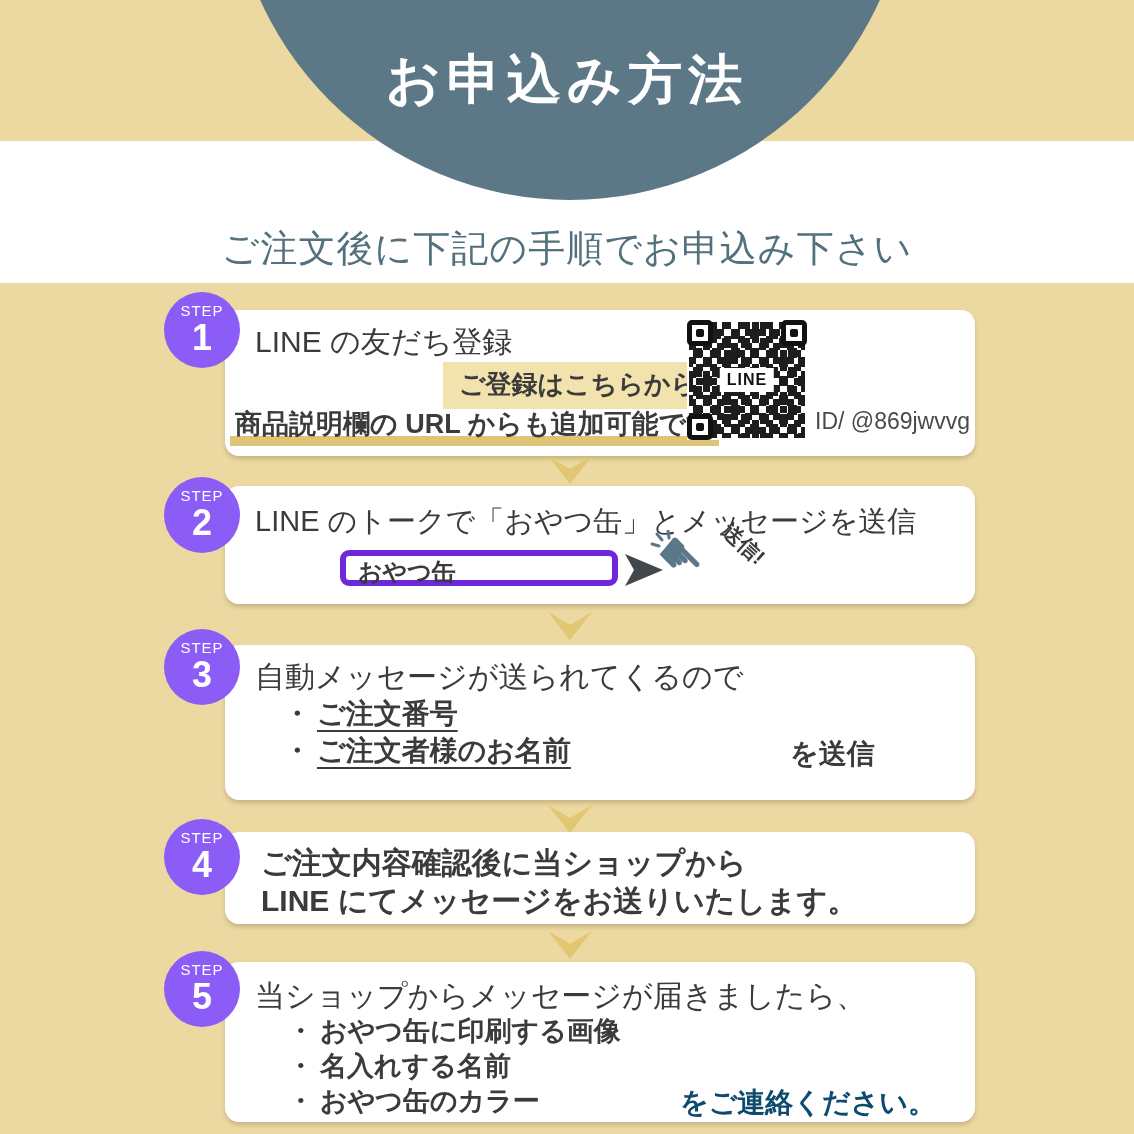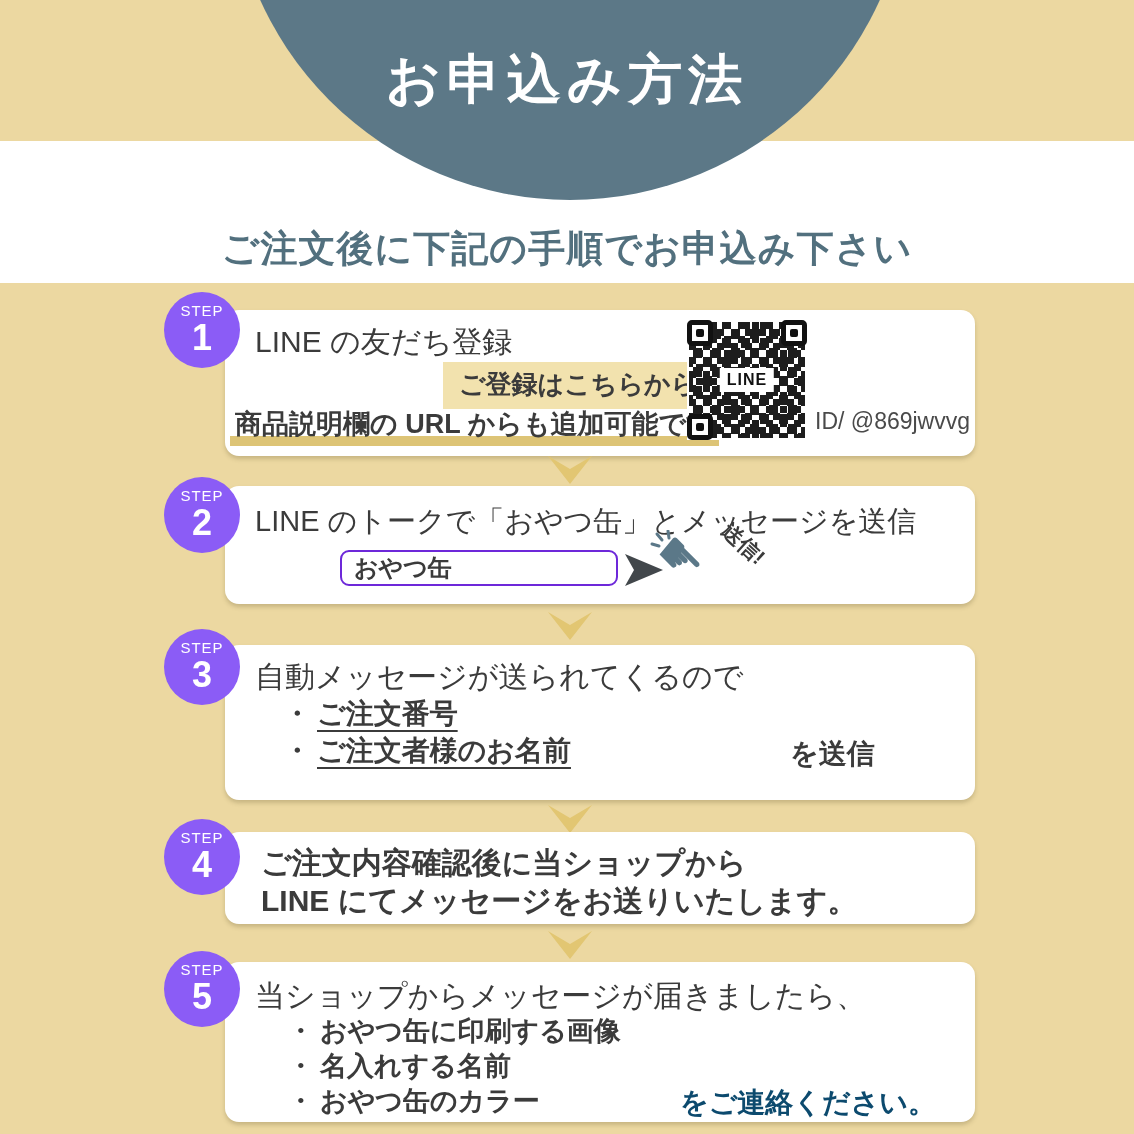--- a/index.html
+++ b/index.html
@@ -28,21 +28,21 @@
   }
   .page-title {
     position: absolute; left: 0; top: 44px; width: 1134px;
     text-align: center;
     color: #ffffff; font-size: 54px; font-weight: bold;
     letter-spacing: 6px;
   }
   .page-subtitle {
     position: absolute; left: 0; top: 224px; width: 1134px;
     text-align: center;
-    color: #52707e; font-size: 37px; font-weight: bold;
+    color: #52707e; font-size: 37px; font-weight: normal;
     letter-spacing: 1px;
   }
 
   
   .card {
     position: absolute; left: 225px; width: 750px;
     background: #ffffff; border-radius: 14px;
     box-shadow: 0 3px 4px rgba(90, 80, 40, 0.25);
   }
   .card-1 { top: 310px; height: 146px; }
@@ -117,21 +117,21 @@
   }
   .line-id {
     position: absolute; left: 590px; top: 98px;
     font-size: 23px; color: #4a4a4a; white-space: nowrap;
   }
 
   
   .message-input {
     position: absolute; left: 115px; top: 64px;
     width: 278px; height: 36px;
-    border: 2px solid #6d28d9; border-radius: 9px;
+    border: 6px solid #6d28d9; border-radius: 9px;
     background: #ffffff;
     font-size: 24px; font-weight: bold; color: #3b3b3b;
     line-height: 32px; padding-left: 12px; white-space: nowrap;
   }
   .send-arrow { position: absolute; left: 400px; top: 68px; width: 38px; height: 32px; }
   .send-arrow polygon { fill: #42474b; }
   .hand-pointer {
     position: absolute; left: 432px; top: 42px;
     font-size: 52px; color: #5b7888;
     transform: rotate(45deg);

